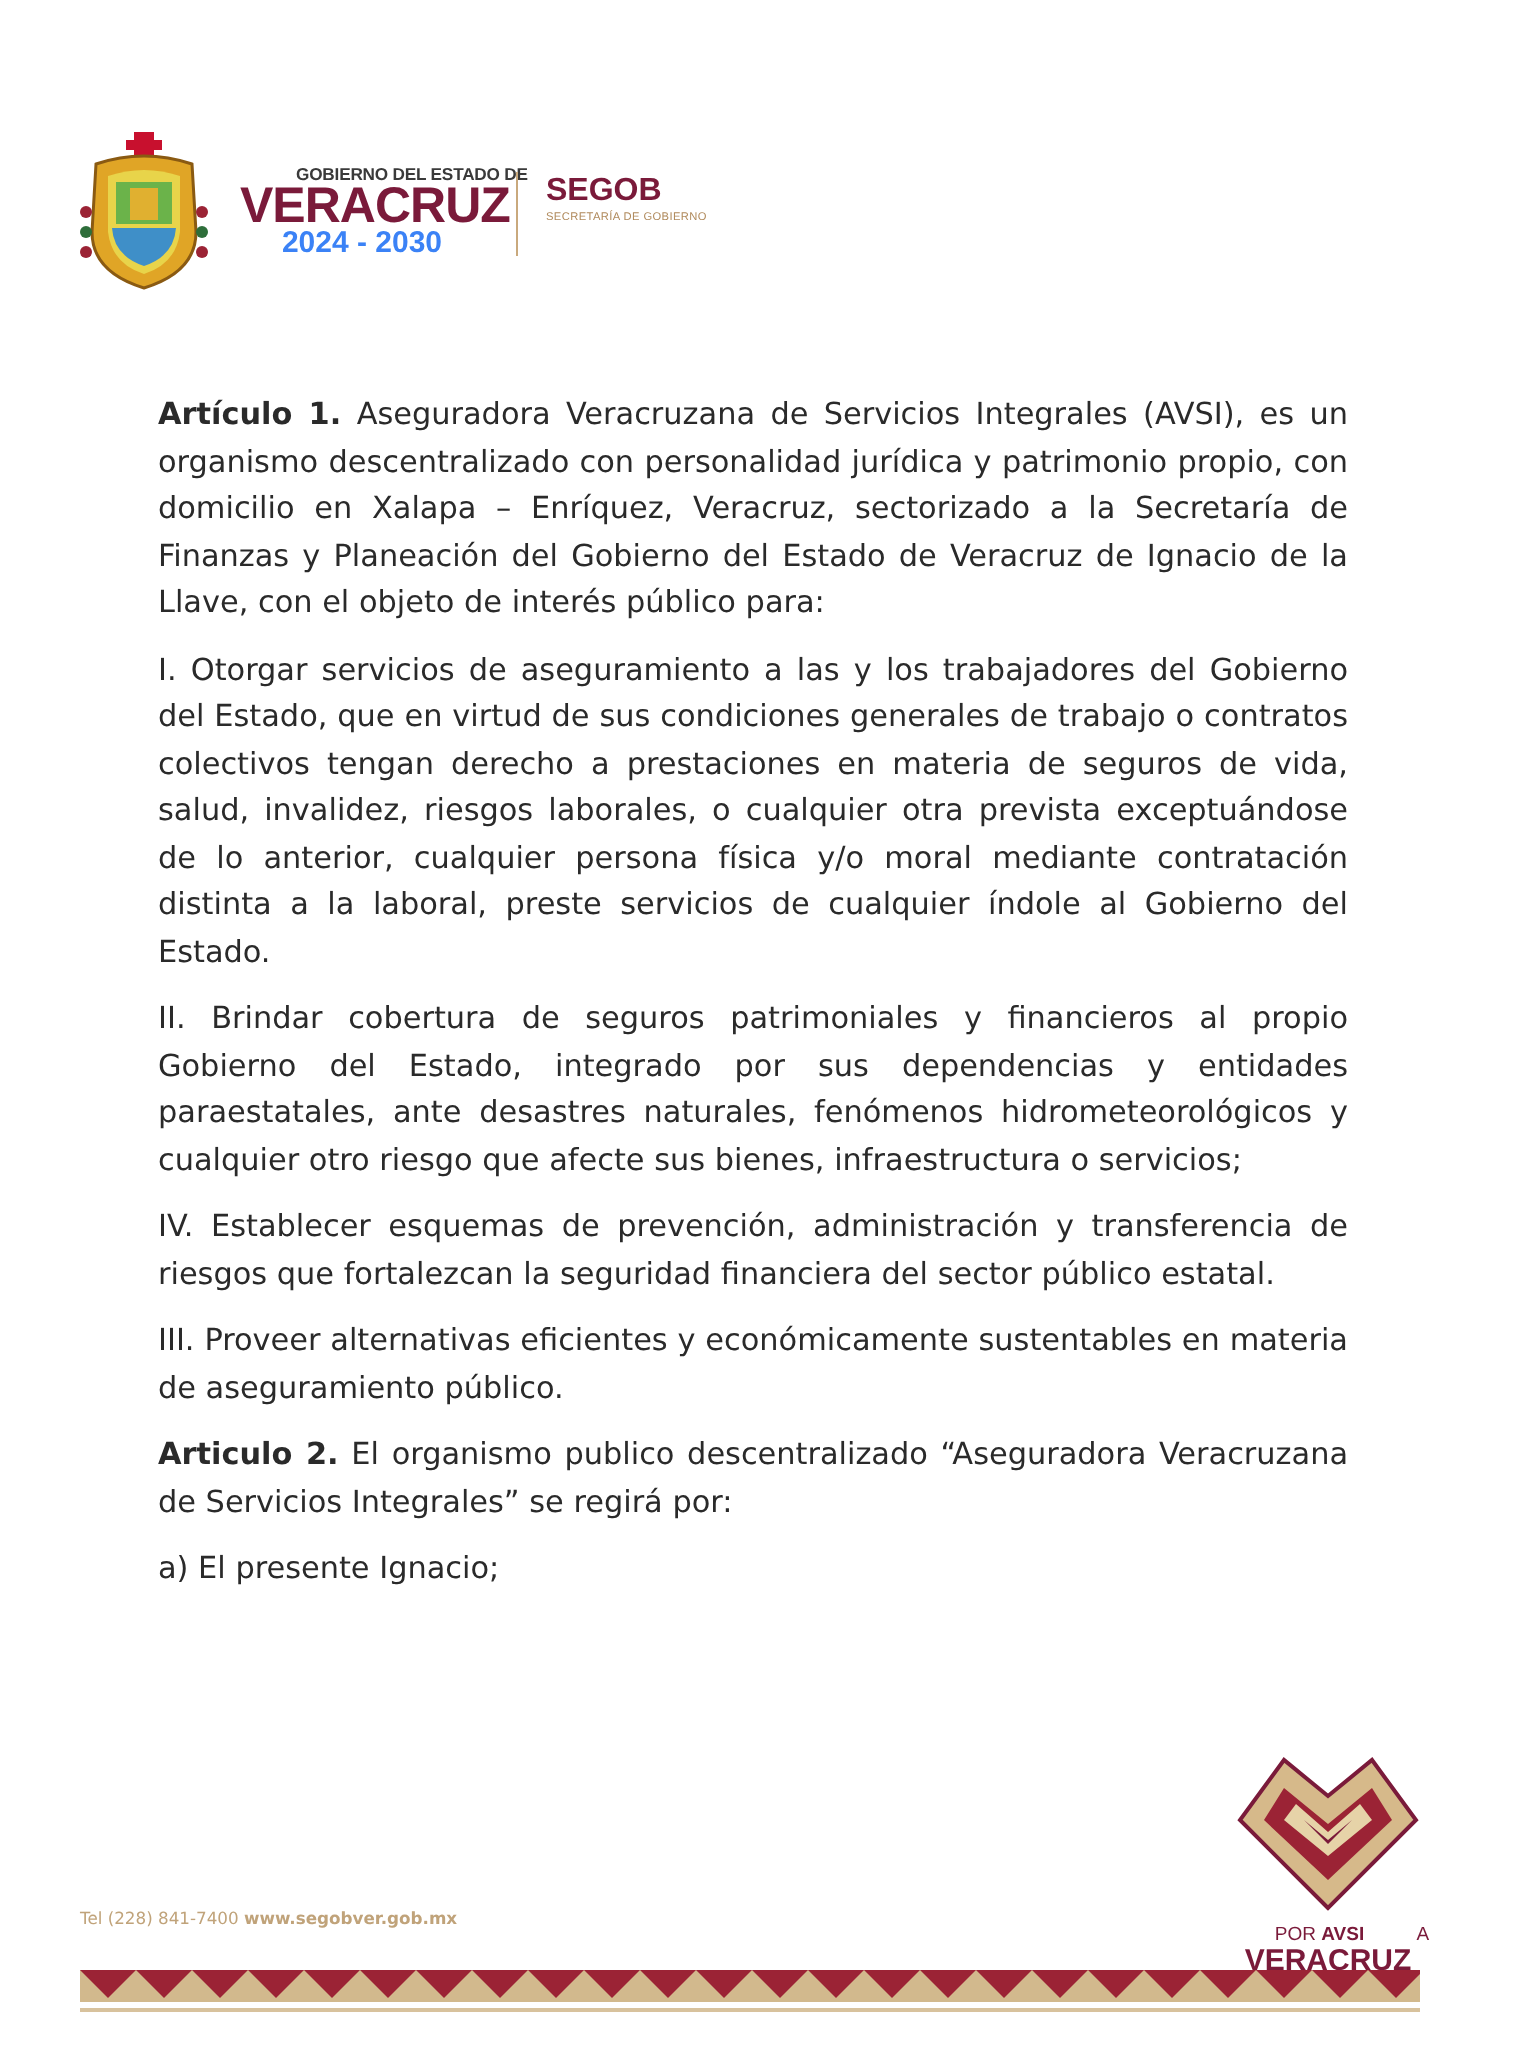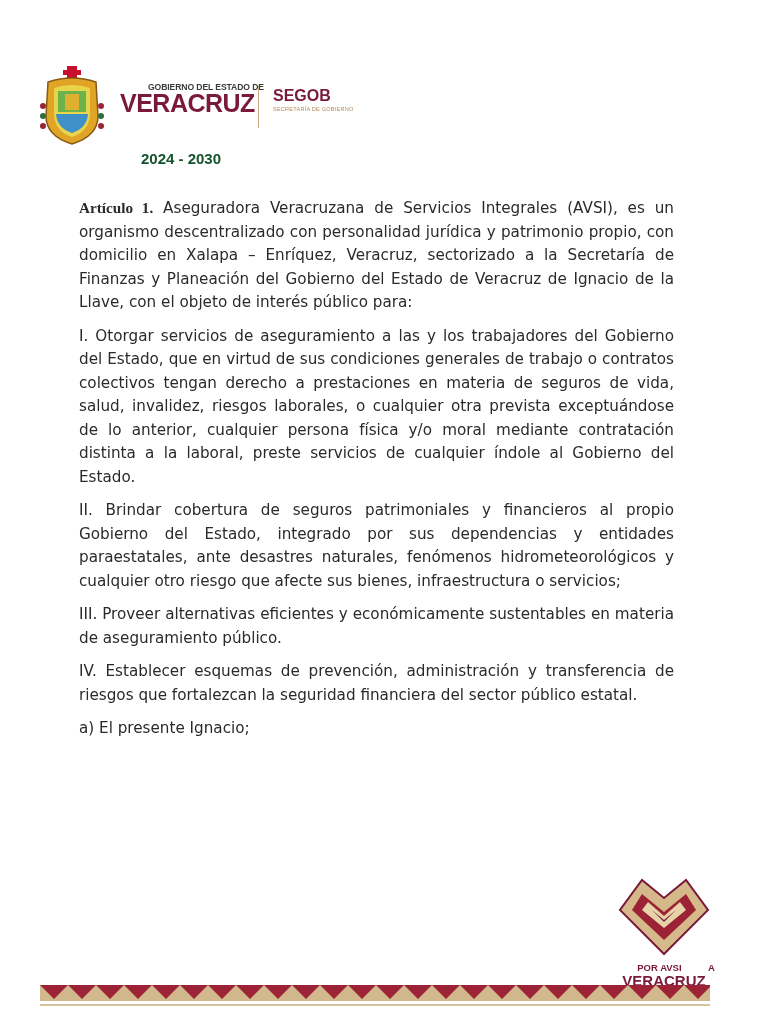--- a/index.html
+++ b/index.html
@@ -7,35 +7,35 @@
     width: 770px; height: 1024px; position: relative; overflow: hidden;
     background: #ffffff;
     font-family: "DejaVu Sans", sans-serif;
     color: #2b2b2b;
   }
   .header { position: absolute; left: 38px; top: 66px; height: 84px; width: 400px; }
   .shield { position: absolute; left: 0; top: 0; width: 68px; height: 80px; }
   .gov-block { position: absolute; left: 82px; top: 16px; width: 122px; text-align: center; }
   .gov-top { font-family: "Liberation Sans", sans-serif; font-weight: bold; font-size: 8.6px; color: #3a3a3a; letter-spacing: -0.1px; white-space: nowrap; margin-left: 28px; }
   .gov-name { font-family: "Liberation Sans", sans-serif; font-weight: 900; font-size: 25px; line-height: 22px; color: #7a1a3a; letter-spacing: -0.5px; font-weight: bold; }
-  .gov-years { font-family: "Liberation Sans", sans-serif; font-weight: bold; font-size: 15px; line-height: 16px; color: #14532d; margin-top: 37px; }
+  .gov-years { font-family: "Liberation Sans", sans-serif; font-weight: bold; font-size: 15px; line-height: 16px; color: #3b82f6; }
   .vsep { position: absolute; left: 220px; top: 20px; width: 1px; height: 42px; background: #c9a97d; }
   .segob { position: absolute; left: 235px; top: 20px; }
   .segob-name { font-family: "Liberation Sans", sans-serif; font-weight: bold; font-size: 16px; color: #7a1a3a; line-height: 20px; }
   .segob-sub { font-family: "Liberation Sans", sans-serif; font-size: 5.6px; color: #b08a5c; letter-spacing: 0.2px; }
 
   .content { position: absolute; left: 79px; top: 196px; width: 595px; font-size: 15.2px; line-height: 23.5px; color: #2a2a2a; }
   .content p { margin: 0 0 10px 0; text-align: justify; }
-  .content b { font-weight: bold; font-family: Liberation Serif, serif; }
+  .content b { font-weight: bold; }
 
   .footer-text { position: absolute; left: 40px; top: 953px; font-family: "DejaVu Sans", sans-serif; font-size: 8.4px; line-height: 12px; color: #c0a37a; }
   .footer-text b { font-weight: bold; }
   .amor { position: absolute; left: 612px; top: 876px; width: 104px; text-align: center; }
   .amor-top { font-family: "Liberation Sans", sans-serif; font-size: 9.5px; font-weight: bold; color: #7a1a3a; margin-top: 2px; }
-  .amor-top .a1 { color: #7a1a3a; font-weight: bold; padding-left: 24px; }
+  .amor-top .a1 { color: #7a1a3a; font-weight: normal; padding-left: 24px; }
   .amor-name { font-family: "Liberation Sans", sans-serif; font-weight: bold; font-size: 15px; line-height: 15px; color: #7a1a3a; }
   .border-strip { position: absolute; left: 40px; top: 985px; width: 670px; height: 16px; }
   .border-line { position: absolute; left: 40px; top: 1004px; width: 670px; height: 2px; background: #d8c29d; }
 </style>
 </head>
 <body>
 
 <div class="header">
   <svg class="shield" viewBox="0 0 68 80">
     <rect x="29" y="0" width="10" height="14" fill="#c8102e"></rect>
@@ -61,37 +61,39 @@
   <div class="segob">
     <div class="segob-name">SEGOB</div>
     <div class="segob-sub">SECRETARÍA DE GOBIERNO</div>
   </div>
 </div>
 
 <div class="content">
   <p><b>Artículo 1.</b><span> Aseguradora Veracruzana de Servicios Integrales (AVSI), es un organismo descentralizado con personalidad jurídica y patrimonio propio, con domicilio en Xalapa – Enríquez, Veracruz, sectorizado a la Secretaría de Finanzas y Planeación del Gobierno del Estado de Veracruz de Ignacio de la Llave, con el objeto de interés público para:</span></p>
   <p>I. Otorgar servicios de aseguramiento a las y los trabajadores del Gobierno del Estado, que en virtud de sus condiciones generales de trabajo o contratos colectivos tengan derecho a prestaciones en materia de seguros de vida, salud, invalidez, riesgos laborales, o cualquier otra prevista exceptuándose de lo anterior, cualquier persona física y/o moral mediante contratación distinta a la laboral, preste servicios de cualquier índole al Gobierno del Estado.</p>
   <p>II. Brindar cobertura de seguros patrimoniales y financieros al propio Gobierno del Estado, integrado por sus dependencias y entidades paraestatales, ante desastres naturales, fenómenos hidrometeorológicos y cualquier otro riesgo que afecte sus bienes, infraestructura o servicios;</p>
+  <p>IV. Establecer esquemas de prevención, administración y transferencia de riesgos que fortalezcan la seguridad financiera del sector público estatal.</p>
   <p>III. Proveer alternativas eficientes y económicamente sustentables en materia de aseguramiento público.</p>
-  <p>IV. Establecer esquemas de prevención, administración y transferencia de riesgos que fortalezcan la seguridad financiera del sector público estatal.</p>
+  <p><b>Articulo 2.</b><span> El organismo publico descentralizado “Aseguradora Veracruzana de Servicios Integrales” se regirá por:</span></p>
   <p>a) El presente Ignacio;</p>
 </div>
 
 <div class="amor">
   <svg width="92" height="80" viewBox="0 0 92 80">
     <path d="M46 78 L2 34 L24 4 L46 22 L68 4 L90 34 Z" fill="#d6b98a" stroke="#7a1a3a" stroke-width="2"></path>
     <path d="M46 64 L14 34 L24 18 L46 36 L68 18 L78 34 Z" fill="#9b2335"></path>
     <path d="M46 52 L24 34 L30 26 L46 40 L62 26 L68 34 Z" fill="#e6d3a8"></path>
     <path d="M46 44 L34 34 L46 46 L58 34 Z" fill="#7a1a3a"></path>
   </svg>
   <div class="amor-top"><span class="a1">POR </span><span>AVSI</span><span class="a1"> A</span></div>
   <div class="amor-name">VERACRUZ</div>
 </div>
 
 <div class="footer-text">
+  <div><span>Tel (228) 841-7400 </span><b>www.segobver.gob.mx</b></div>
 </div>
 
 <svg class="border-strip" viewBox="0 0 670 16" preserveAspectRatio="none">
   <rect x="0" y="0" width="670" height="16" fill="#d2b98d"></rect>
   <g id="tri" fill="#9b2335">
       <path d="M0 0 L28 0 L14 14 Z"></path>
       <path d="M28 0 L56 0 L42 14 Z"></path>
       <path d="M56 0 L84 0 L70 14 Z"></path>
       <path d="M84 0 L112 0 L98 14 Z"></path>
       <path d="M112 0 L140 0 L126 14 Z"></path>

